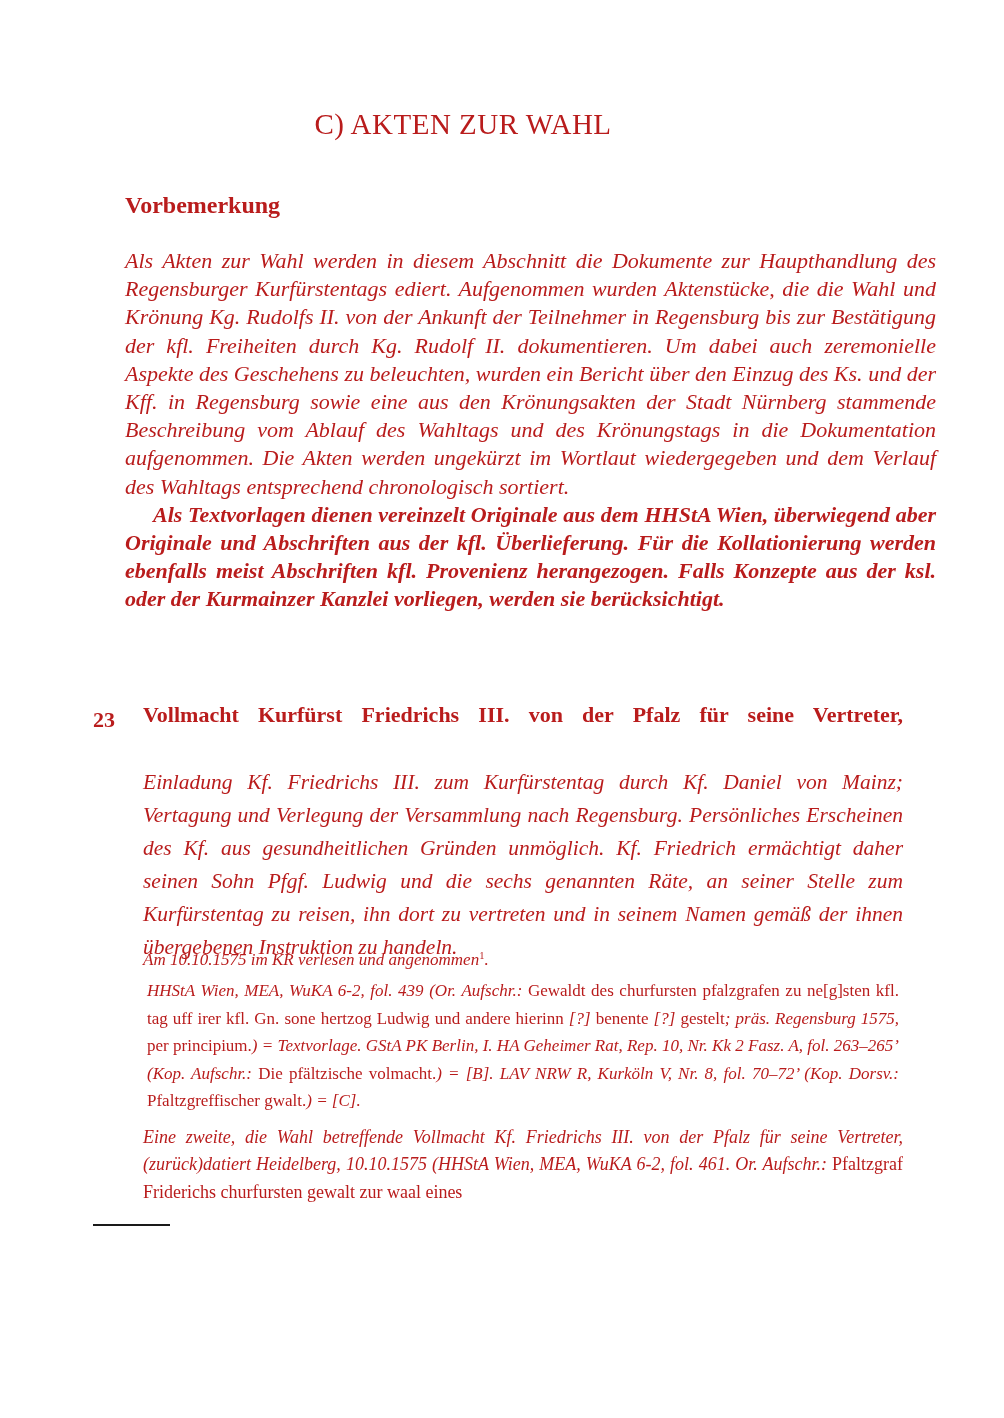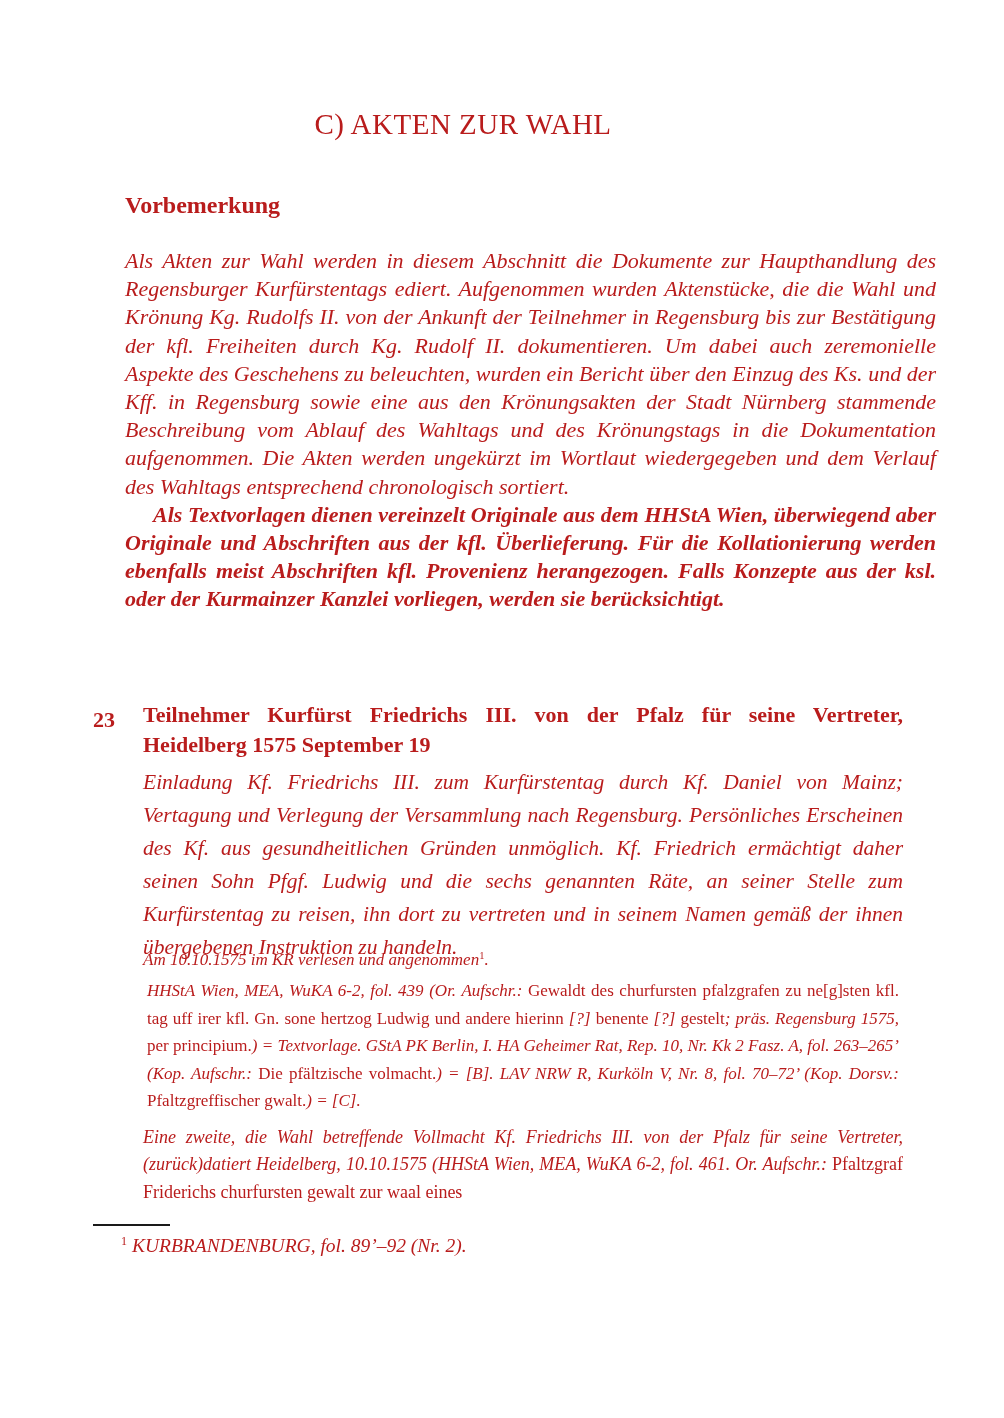--- a/index.html
+++ b/index.html
@@ -132,32 +132,30 @@
   <div class="section-heading">Vorbemerkung</div>
 
   <div class="intro">
     <p>Als Akten zur Wahl werden in diesem Abschnitt die Dokumente zur Haupthandlung des Regensburger Kurfürstentags ediert. Aufgenommen wurden Aktenstücke, die die Wahl und Krönung Kg. Rudolfs II. von der Ankunft der Teilnehmer in Regensburg bis zur Bestätigung der kfl. Freiheiten durch Kg. Rudolf II. dokumentieren. Um dabei auch zeremonielle Aspekte des Geschehens zu beleuchten, wurden ein Bericht über den Einzug des Ks. und der Kff. in Regensburg sowie eine aus den Krönungsakten der Stadt Nürnberg stammende Beschreibung vom Ablauf des Wahltags und des Krönungstags in die Dokumentation aufgenommen. Die Akten werden ungekürzt im Wortlaut wiedergegeben und dem Verlauf des Wahltags entsprechend chronologisch sortiert.</p>
     <p>Als Textvorlagen dienen vereinzelt Originale aus dem HHStA Wien, überwiegend aber Originale und Abschriften aus der kfl. Überlieferung. Für die Kollationierung werden ebenfalls meist Abschriften kfl. Provenienz herangezogen. Falls Konzepte aus der ksl. oder der Kurmainzer Kanzlei vorliegen, werden sie berücksichtigt.</p>
   </div>
 
   <div class="entry-head">
     <div class="entry-num">23</div>
     <div class="entry-head-text">
-      <div class="entry-head-line1">Teilnehmer Kurfürst Friedrichs III. von der Pfalz für seine Vertreter,</div>
-      <div class="entry-head-line2">Heidelberg 1575 September 19</div>
+      <div class="entry-head-line1">Vollmacht Kurfürst Friedrichs III. von der Pfalz für seine Vertreter,</div>
     </div>
   </div>
 
   <div class="entry-summary">Einladung Kf. Friedrichs III. zum Kurfürstentag durch Kf. Daniel von Mainz; Vertagung und Verlegung der Versammlung nach Regensburg. Persönliches Erscheinen des Kf. aus gesundheitlichen Gründen unmöglich. Kf. Friedrich ermächtigt daher seinen Sohn Pfgf. Ludwig und die sechs genannten Räte, an seiner Stelle zum Kurfürstentag zu reisen, ihn dort zu vertreten und in seinem Namen gemäß der ihnen übergebenen Instruktion zu handeln.</div>
 
   <div class="provenance">
     <p class="presentation"><span class="seg-italic">Am 10.10.1575 im KR verlesen und angenommen</span><span class="seg-sup">1</span><span class="seg-italic">.</span></p>
     <p class="source"><span class="seg-italic">HHStA Wien, MEA, WuKA 6-2, fol. 439 (Or. Aufschr.: </span><span class="seg-roman">Gewaldt des churfursten pfalzgrafen zu ne[g]sten kfl. tag uff irer kfl. Gn. sone hertzog Ludwig und andere hierinn </span><span class="seg-italic">[?] </span><span class="seg-roman">benente </span><span class="seg-italic">[?] </span><span class="seg-roman">gestelt</span><span class="seg-italic">; präs. Regensburg 1575, </span><span class="seg-roman">per principium.</span><span class="seg-italic">) = Textvorlage. GStA PK Berlin, I. HA Geheimer Rat, Rep. 10, Nr. Kk 2 Fasz. A, fol. 263–265’ (Kop. Aufschr.: </span><span class="seg-roman">Die pfältzische volmacht.</span><span class="seg-italic">) = [B]. LAV NRW R, Kurköln V, Nr. 8, fol. 70–72’ (Kop. Dorsv.: </span><span class="seg-roman">Pfaltzgreffischer gwalt.</span><span class="seg-italic">) = [C].</span></p>
   </div>
 
   <div class="addendum"><span class="seg-italic">Eine zweite, die Wahl betreffende Vollmacht Kf. Friedrichs III. von der Pfalz für seine Vertreter, (zurück)datiert Heidelberg, 10.10.1575 (HHStA Wien, MEA, WuKA 6-2, fol. 461. Or. Aufschr.: </span><span class="seg-roman">Pfaltzgraf Friderichs churfursten gewalt zur waal eines</span></div>
 
   <div class="footnote-area">
     <div class="footnote-rule"></div>
-    <div class="footnote-text"><span class="seg-sup">1</span><span class="seg-italic"> KURBRANDENBURG, fol. 89’–92 (Nr. 2).</span></div>
   </div>
 
 </div>
 
 </body></html>

